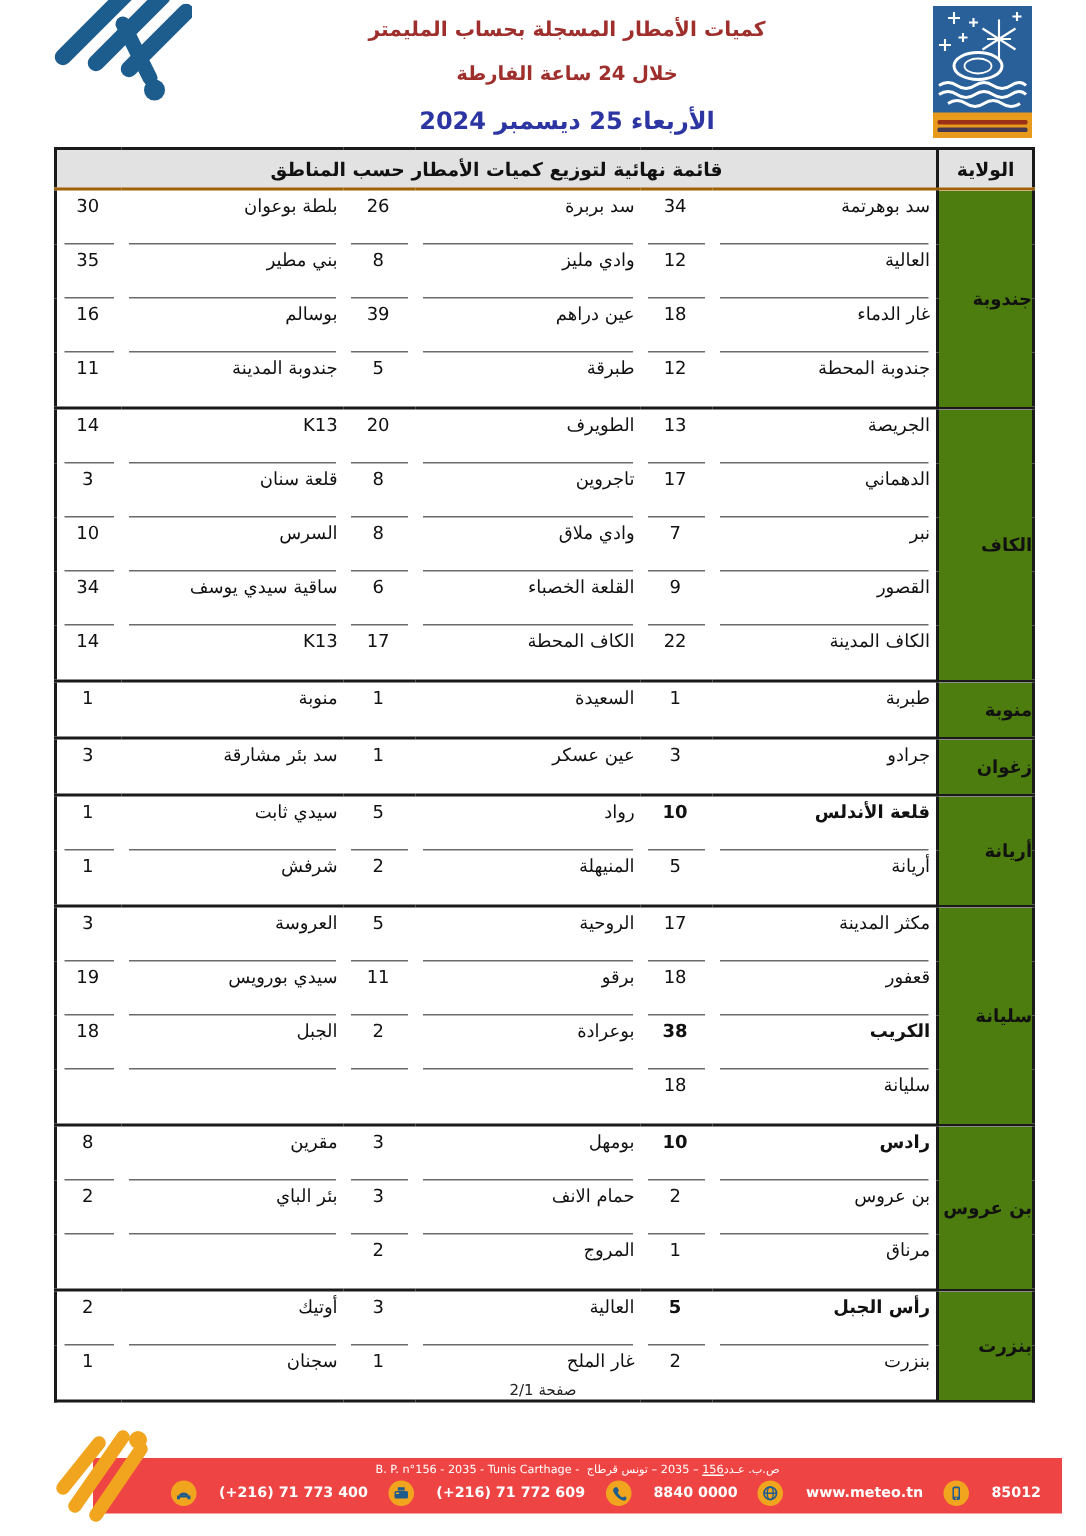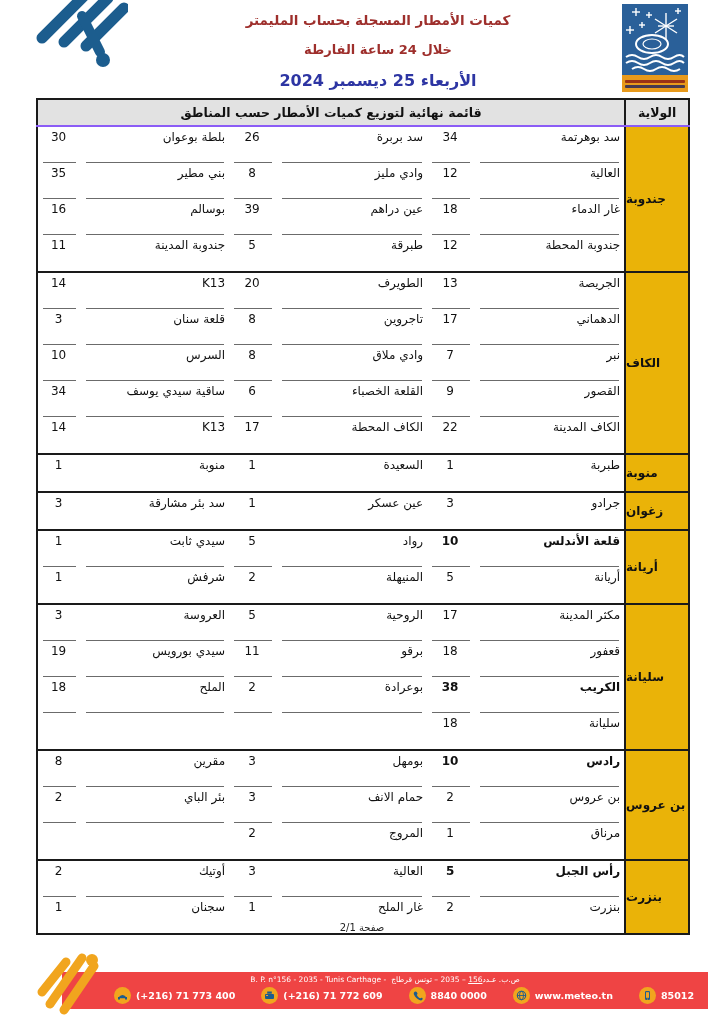--- a/index.html
+++ b/index.html
@@ -14,42 +14,42 @@
   .inm-strip i{display:block;height:3px;background:rgba(140,30,20,.85);border-radius:1px;}
   .inm-strip i:last-child{background:rgba(40,40,90,.85);height:3px;}
   .title-block{position:absolute;left:16px;top:12px;width:100%;text-align:center;}
   .title-1{font-size:13.5px;font-weight:bold;color:#9e2f2c;direction:rtl;}
   .title-2{font-size:13px;font-weight:bold;color:#9e2f2c;direction:rtl;margin-top:14px;}
   .title-date{font-size:16px;font-weight:bold;color:#2d35a3;direction:rtl;margin-top:14px;}
 
   
   table.rain{position:absolute;left:36px;top:98px;width:652px;border-collapse:collapse;direction:rtl;table-layout:fixed;}
   table.rain{border:2px solid #1a1a1a;}
-  table.rain th{background:#e2e2e2;font-weight:bold;font-size:12.5px;color:#111;height:23px;border-bottom:2px solid #8b5cf6;padding:1px 5px;}
+  table.rain th{background:#e2e2e2;font-weight:bold;font-size:12.5px;color:#111;height:23px;border-bottom:2px solid #a16207;padding:1px 5px;}
   table.rain td{font-size:12px;color:#111;height:33px;vertical-align:top;padding:3px 4px 0 2px;position:relative;}
-  td.wilaya{background:#eab308;font-weight:bold;text-align:left;vertical-align:middle!important;border-left:2px solid #1a1a1a;font-size:12.5px;padding:0!important;}
+  td.wilaya{background:#4d7c0f;font-weight:bold;text-align:right;vertical-align:middle!important;border-left:2px solid #1a1a1a;font-size:12.5px;padding:0!important;}
   th.wilaya{border-left:2px solid #1a1a1a;}
   td.name{text-align:right;white-space:nowrap;}
   td.val{text-align:center;font-size:13px;}
   tr.gstart > td{border-top:2px solid #1a1a1a;}
   tr.cont td.line::before{content:"";position:absolute;top:-1px;left:5px;right:5px;height:0;border-top:1.6px solid #6b6b6b;}
   .b{font-weight:bold;}
 
   
   .page-label{position:absolute;left:0;top:922px;width:100%;text-align:center;font-size:10px;color:#222;direction:rtl;}
 
   
   .footer-bar{position:absolute;left:62px;top:972px;width:646px;height:37px;background:#ef4444;z-index:1;text-align:center;}
   .stripes{position:absolute;left:32px;top:952px;width:86px;height:64px;z-index:2;}
   .addr-line{display:flex;justify-content:center;gap:5px;margin-top:3px;font-size:7.5px;color:#fff;}
   .addr-fr{direction:ltr;}
   .addr-ar{direction:rtl;}
   .addr-ar u{text-decoration:underline;}
   .contacts{display:flex;justify-content:space-between;align-items:center;margin:3px 14px 0 52px;}
-  .contact{display:flex;align-items:center;gap:5px;}
+  .contact{display:flex;align-items:center;gap:15px;}
   .cicon{width:17px;height:17px;border-radius:50%;background:#f1a51e;display:flex;align-items:center;justify-content:center;flex:0 0 auto;}
   .cicon svg{display:block;}
   .clabel{color:#fff;font-size:9.5px;font-weight:bold;direction:ltr;white-space:nowrap;}
 </style>
 </head>
 <body>
 
 <div class="page">
 
   <svg class="logo-left" viewBox="0 0 104 82">
@@ -249,21 +249,21 @@
           <td class="name line">برقو</td>
           <td class="val line">11</td>
           <td class="name line">سيدي بورويس</td>
           <td class="val line">19</td>
         </tr>
         <tr class="cont">
           <td class="name line b">الكريب</td>
           <td class="val line b">38</td>
           <td class="name line">بوعرادة</td>
           <td class="val line">2</td>
-          <td class="name line">الملح</td>
+          <td class="name line">الجبل</td>
           <td class="val line">18</td>
         </tr>
         <tr class="cont">
           <td class="name line">سليانة</td>
           <td class="val line">18</td>
           <td class="name line"></td>
           <td class="val line"></td>
           <td class="name line"></td>
           <td class="val line"></td>
         </tr>

